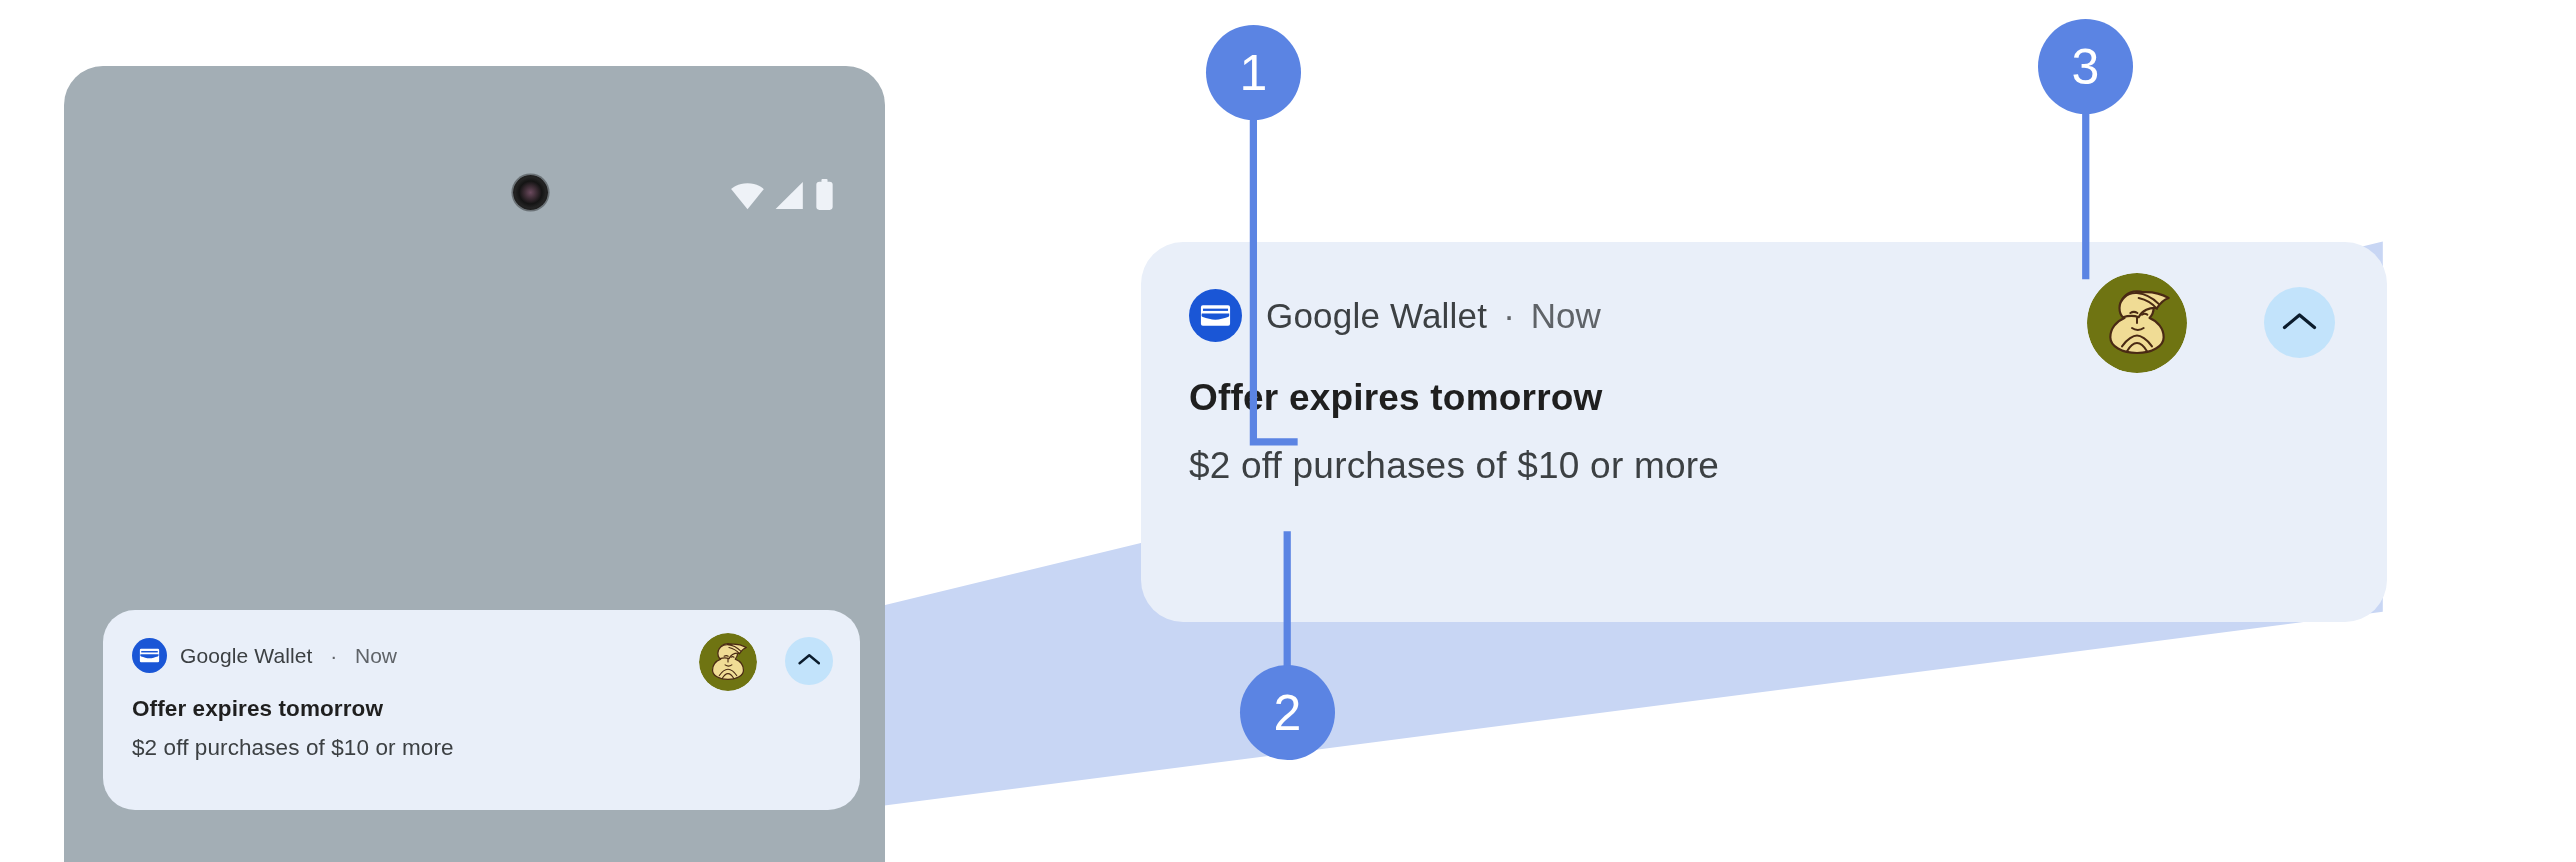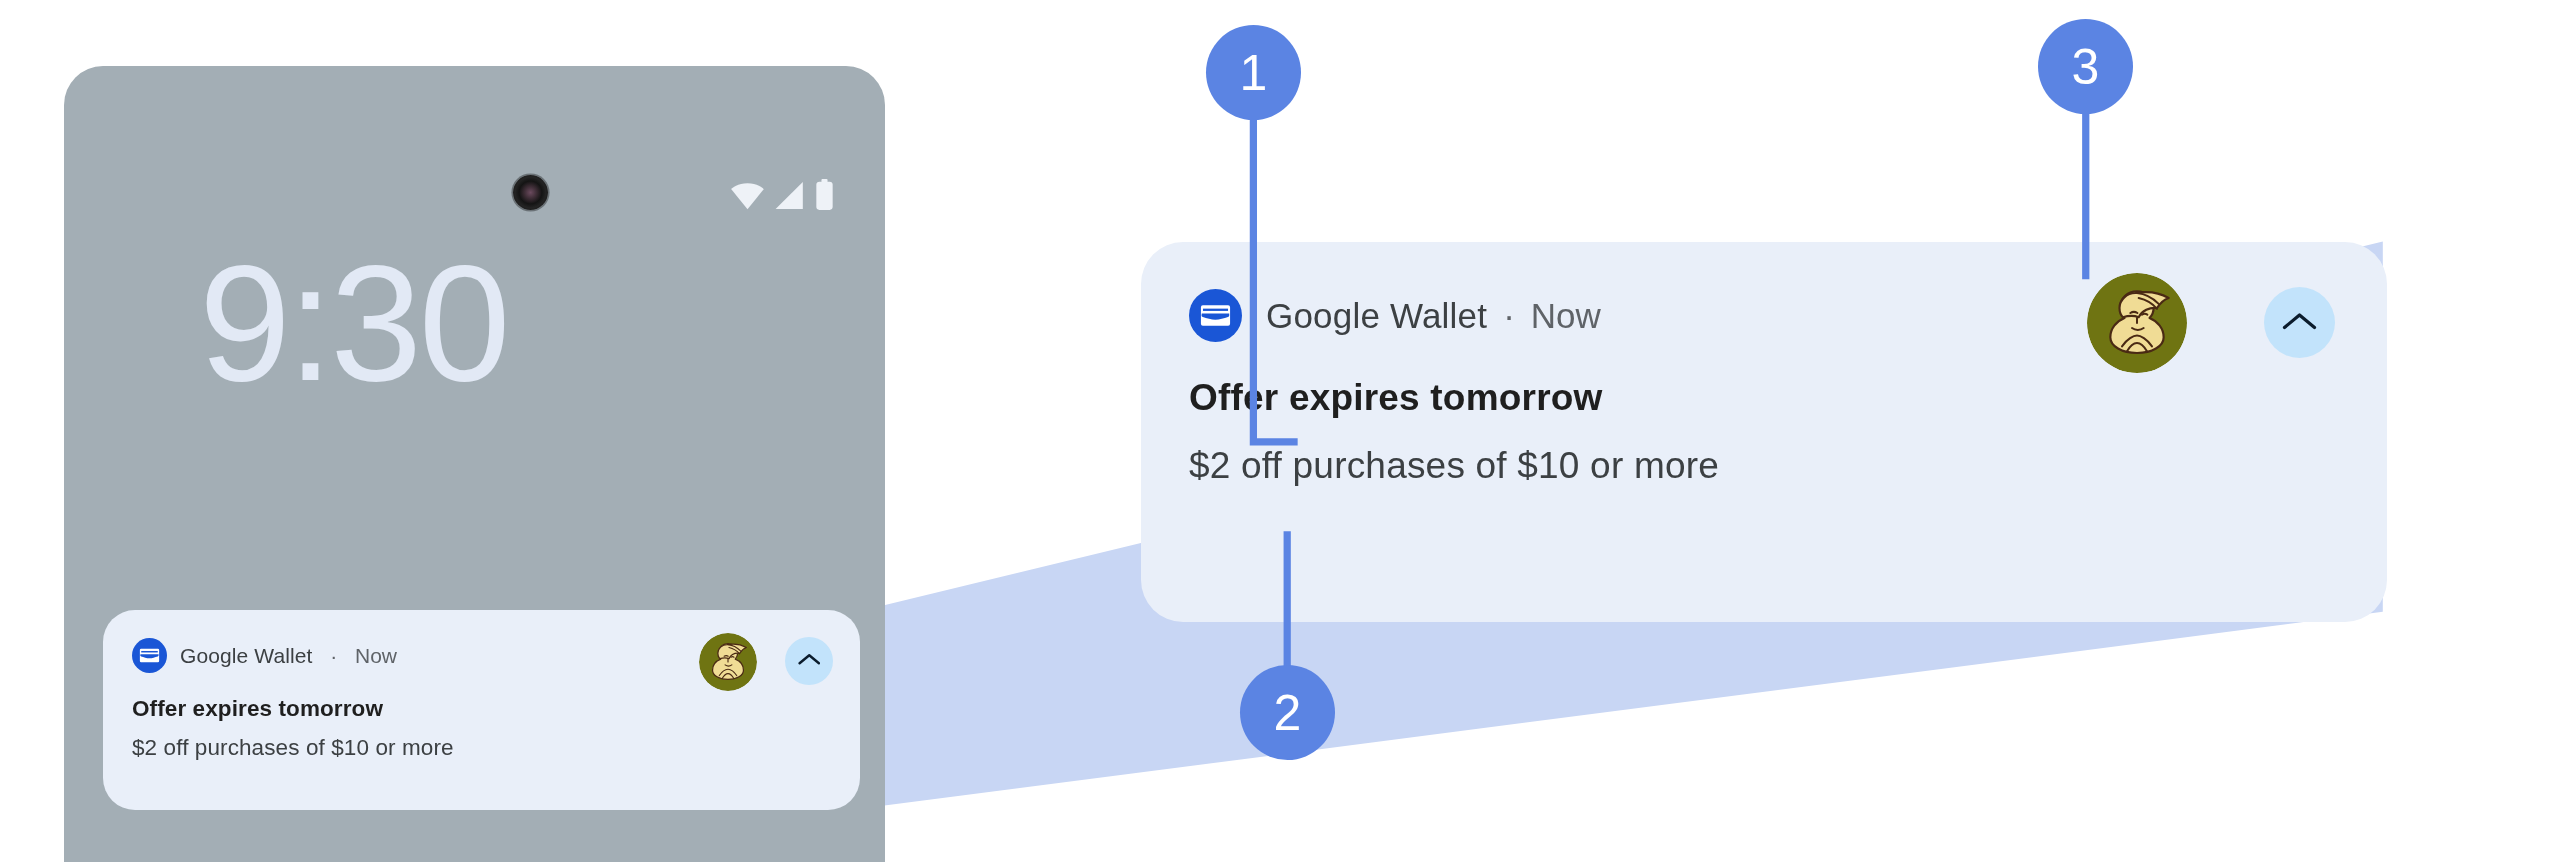--- a/index.html
+++ b/index.html
@@ -152,21 +152,20 @@
 
         <span>
           <svg width="21" height="32" viewBox="0 0 13 20" xmlns="http://www.w3.org/2000/svg">
             <rect x="4.6" y="0" width="3.8" height="2.1" rx="0.6" fill="#eef2f7"></rect>
             <rect x="1.4" y="1.7" width="10.2" height="17.6" rx="1.9" fill="#eef2f7"></rect>
           </svg>
         </span>
       </div>
     </div>
 
-    <div class="clock">9:30</div>
 
     <div class="notif-small">
       <div class="row">
         <span class="app-icon">
           <svg width="35" height="35" viewBox="0 0 44 44" xmlns="http://www.w3.org/2000/svg">
             <circle cx="22" cy="22" r="22" fill="#1a56d6"></circle>
             <path d="M11.5 13.5h21a1.6 1.6 0 0 1 1.6 1.6v13.8a1.6 1.6 0 0 1-1.6 1.6h-21a1.6 1.6 0 0 1-1.6-1.6V15.1a1.6 1.6 0 0 1 1.6-1.6Z" fill="#ffffff"></path>
             <rect x="11.6" y="16.3" width="20.8" height="1.9" fill="#1a56d6"></rect>
             <path d="M10.6 20.3h22.8v1.8c0 .6-.5 1-1.1 1.2-3.2 1-7 2.3-10.4 2.3-3.4 0-7.2-1.3-10.4-2.3-.6-.2-1.1-.6-1.1-1.2Z" fill="#1a56d6"></path>
           </svg>

